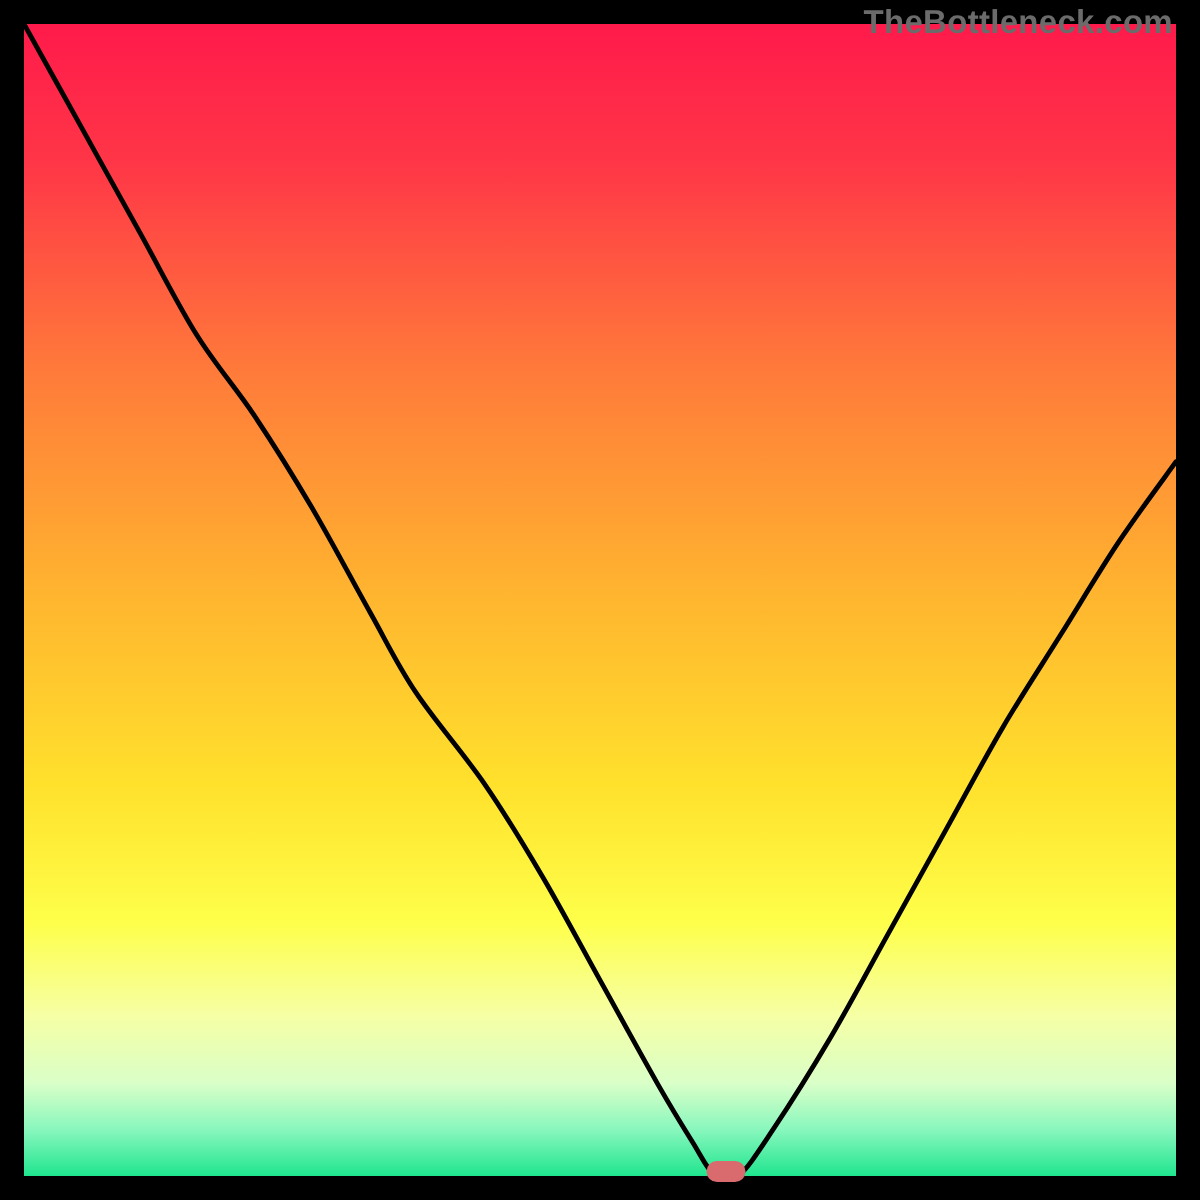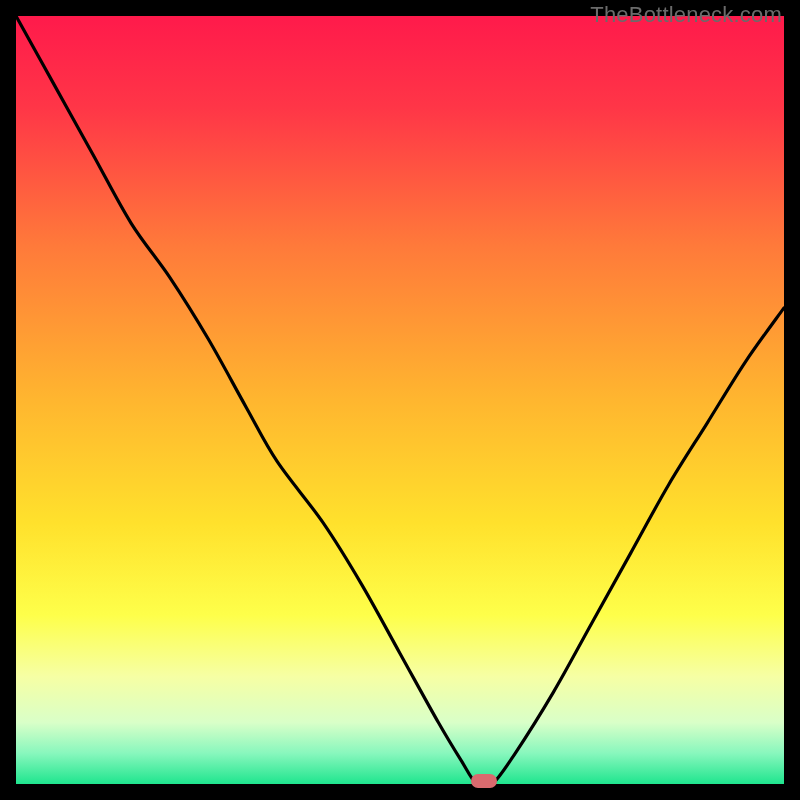--- a/index.html
+++ b/index.html
@@ -30,21 +30,21 @@
     top: 0;
     width: 100%;
     height: 100%;
   }
   .watermark {
     position: absolute;
     top: 2px;
     right: 18px;
     font-family: Arial, Helvetica, sans-serif;
     font-size: 22px;
-    font-weight: 400;
+    font-weight: 700;
     color: #6b6b6b;
     letter-spacing: 0.2px;
   }
   .marker {
     position: absolute;
     width: 26px;
     height: 14px;
     border-radius: 7px;
     transform: translate(-50%, -50%);
   }

